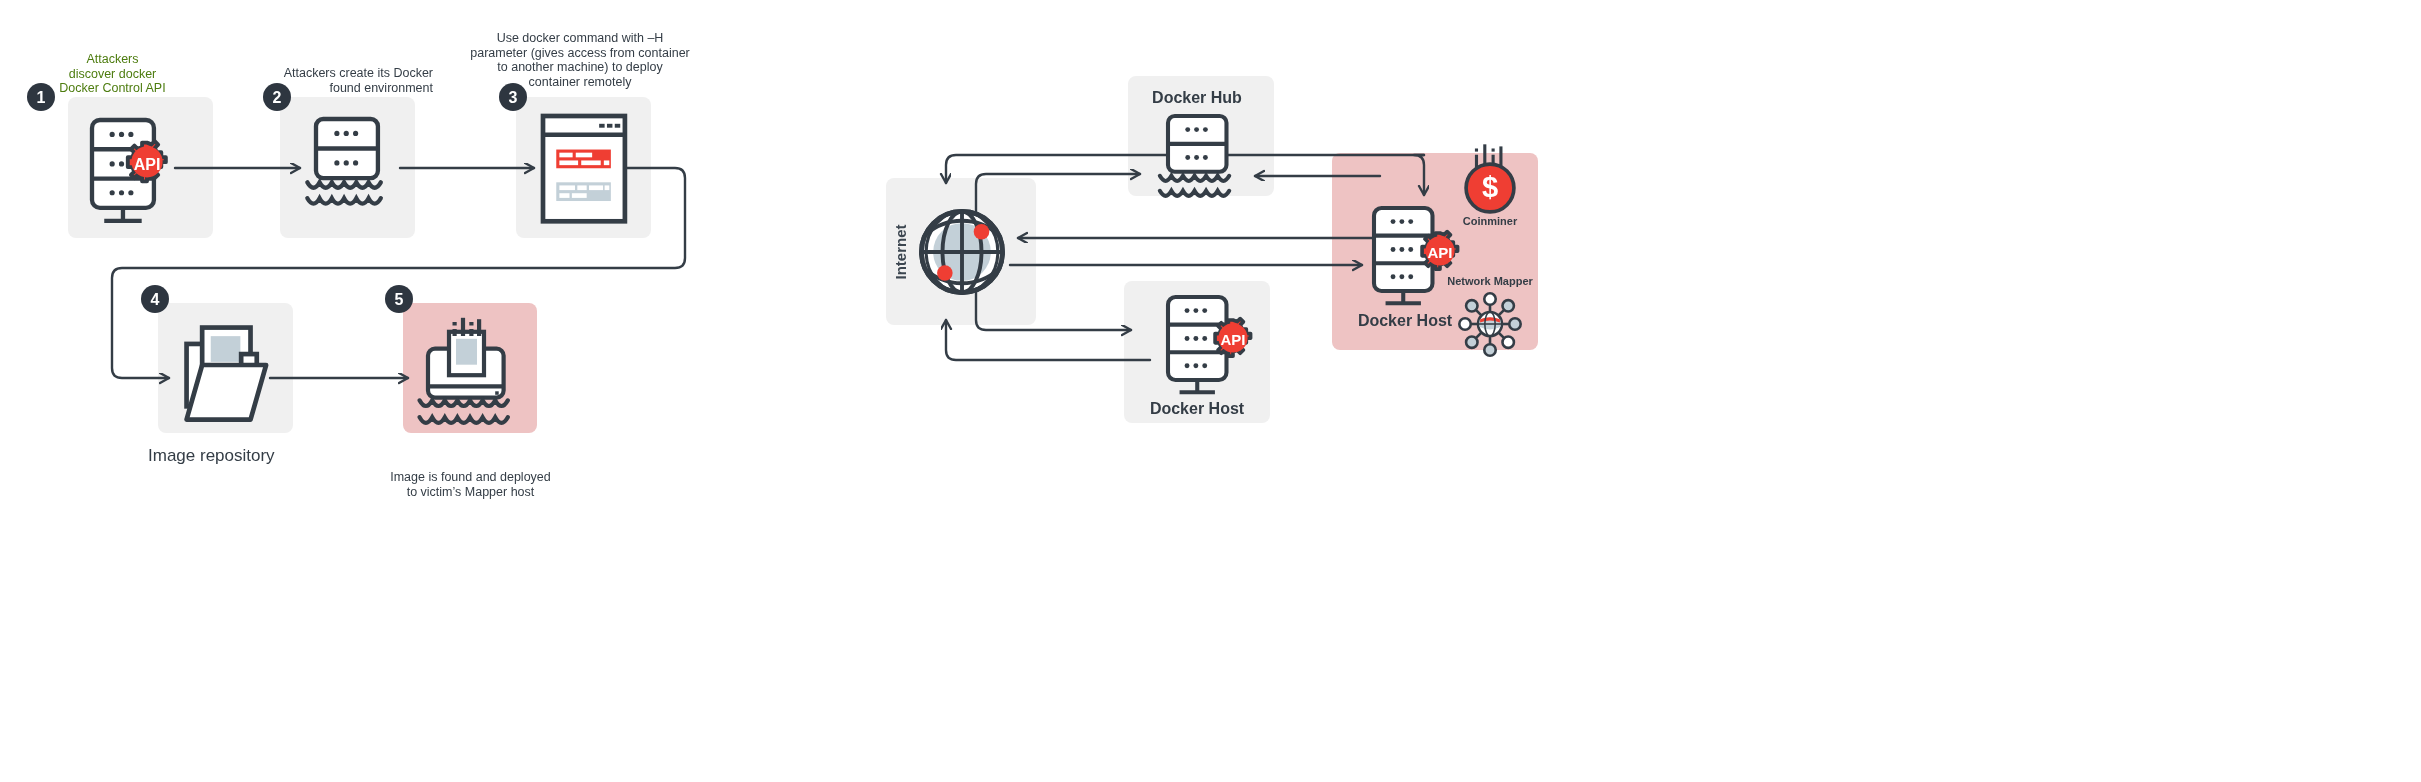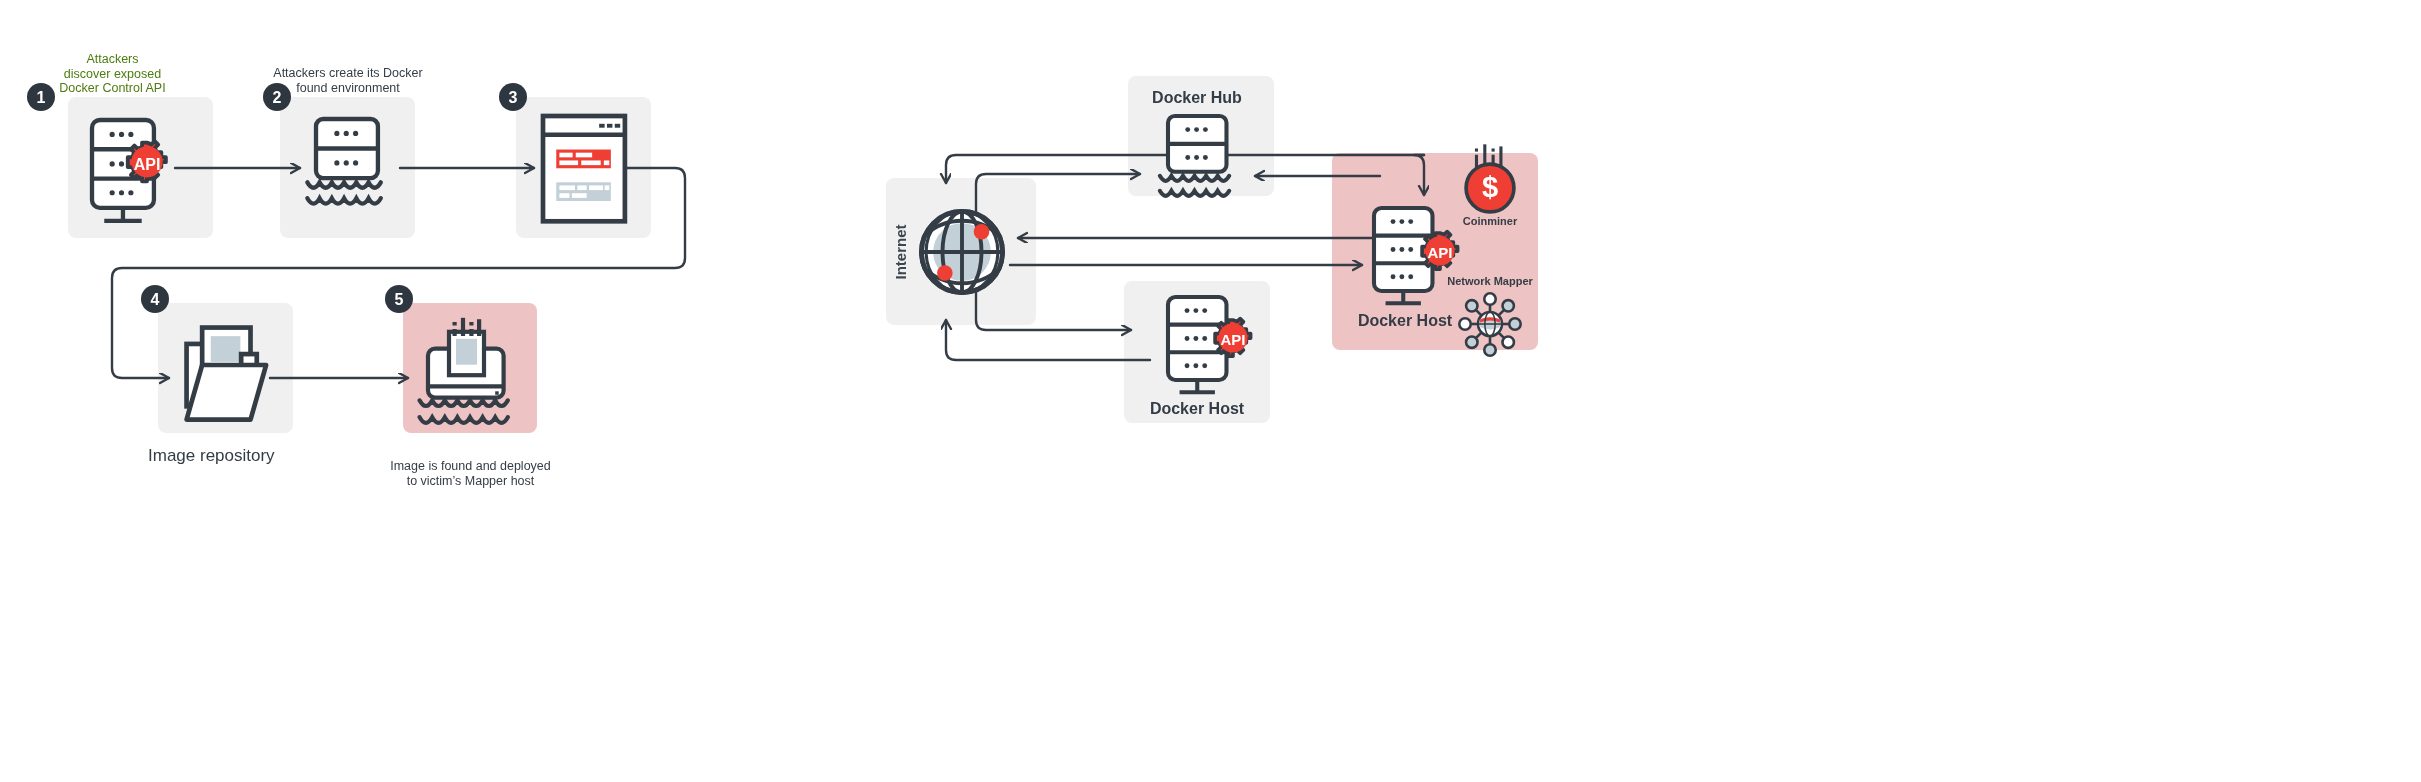--- a/index.html
+++ b/index.html
@@ -269,32 +269,38 @@
 
   <text x="1490" y="285" text-anchor="middle" font-family="Liberation Sans, sans-serif" font-size="11" font-weight="bold" fill="#343d46">Network Mapper</text>
   <g transform="translate(1490,324) scale(0.52)">
     <use href="#sym-netmap"></use>
   </g>
 
 </svg>
 
 <div style="position:absolute;left:40px;top:52px;width:145px;text-align:center;font-size:12.5px;line-height:14.5px;color:#4d7c0f;">
   <div>Attackers</div>
-  <div>discover exposed</div>
+  <div>discover docker</div>
   <div>Docker Control API</div>
 </div>
 
-<div style="position:absolute;left:263px;top:66px;width:170px;text-align:center;font-size:12.5px;line-height:14.5px;color:#343d46;">
+<div style="position:absolute;left:263px;top:66px;width:170px;text-align:right;font-size:12.5px;line-height:14.5px;color:#343d46;">
   <div>Attackers create its Docker</div>
   <div>found environment</div>
 </div>
 
+<div style="position:absolute;left:460px;top:31px;width:240px;text-align:center;font-size:12.5px;line-height:14.5px;color:#343d46;">
+  <div>Use docker command with –H</div>
+  <div>parameter (gives access from container</div>
+  <div>to another machine) to deploy</div>
+  <div>container remotely</div>
+</div>
 
 <div style="position:absolute;left:148px;top:449px;width:155px;text-align:left;font-size:17px;line-height:14.5px;color:#343d46;">
   <div>Image repository</div>
 </div>
 
-<div style="position:absolute;left:378px;top:459px;width:185px;text-align:center;font-size:12.5px;line-height:14.5px;color:#343d46;">
+<div style="position:absolute;left:378px;top:470px;width:185px;text-align:center;font-size:12.5px;line-height:14.5px;color:#343d46;">
   <div>Image is found and deployed</div>
   <div>to victim’s Mapper host</div>
 </div>
 
 </div>
 
 </body></html>

